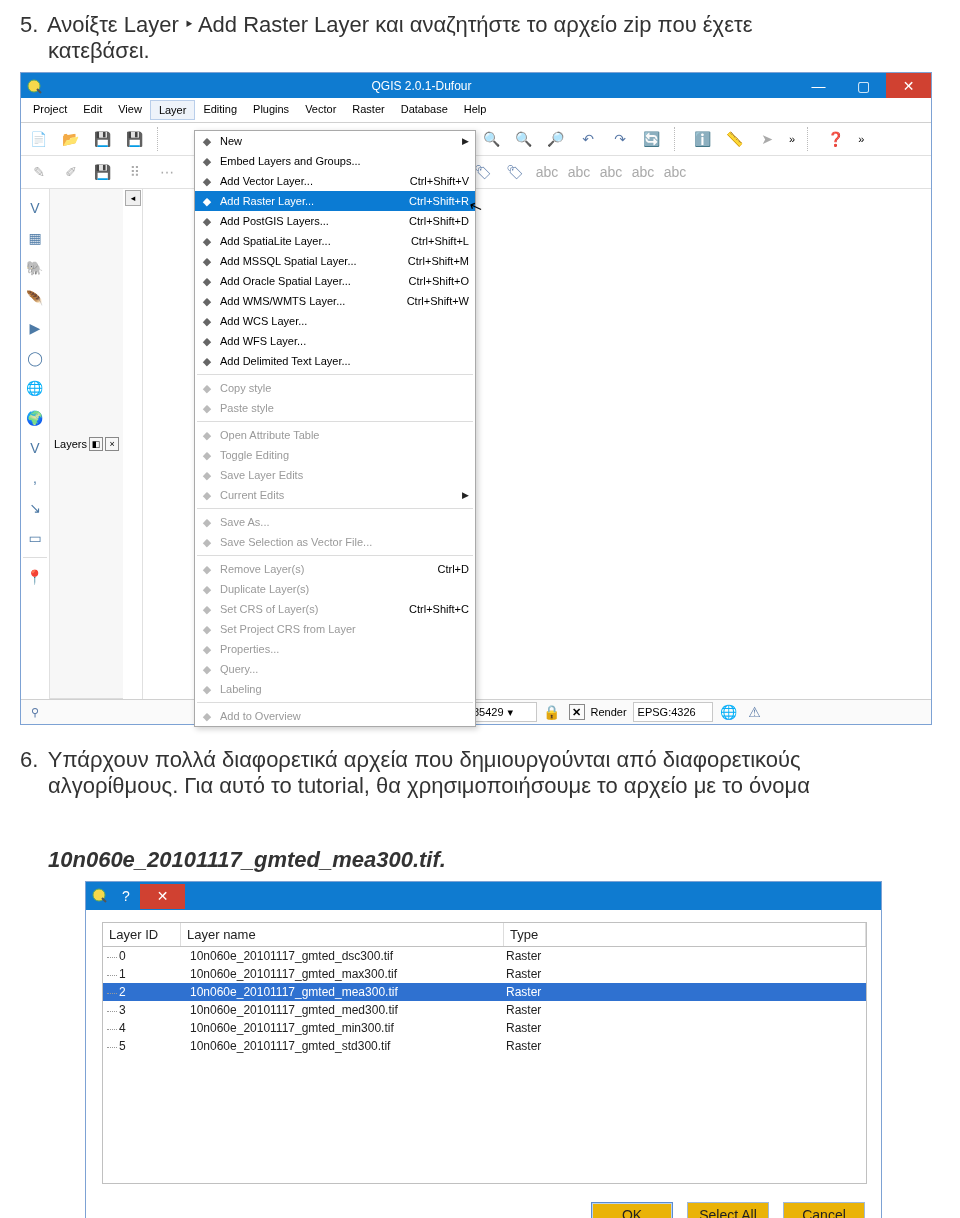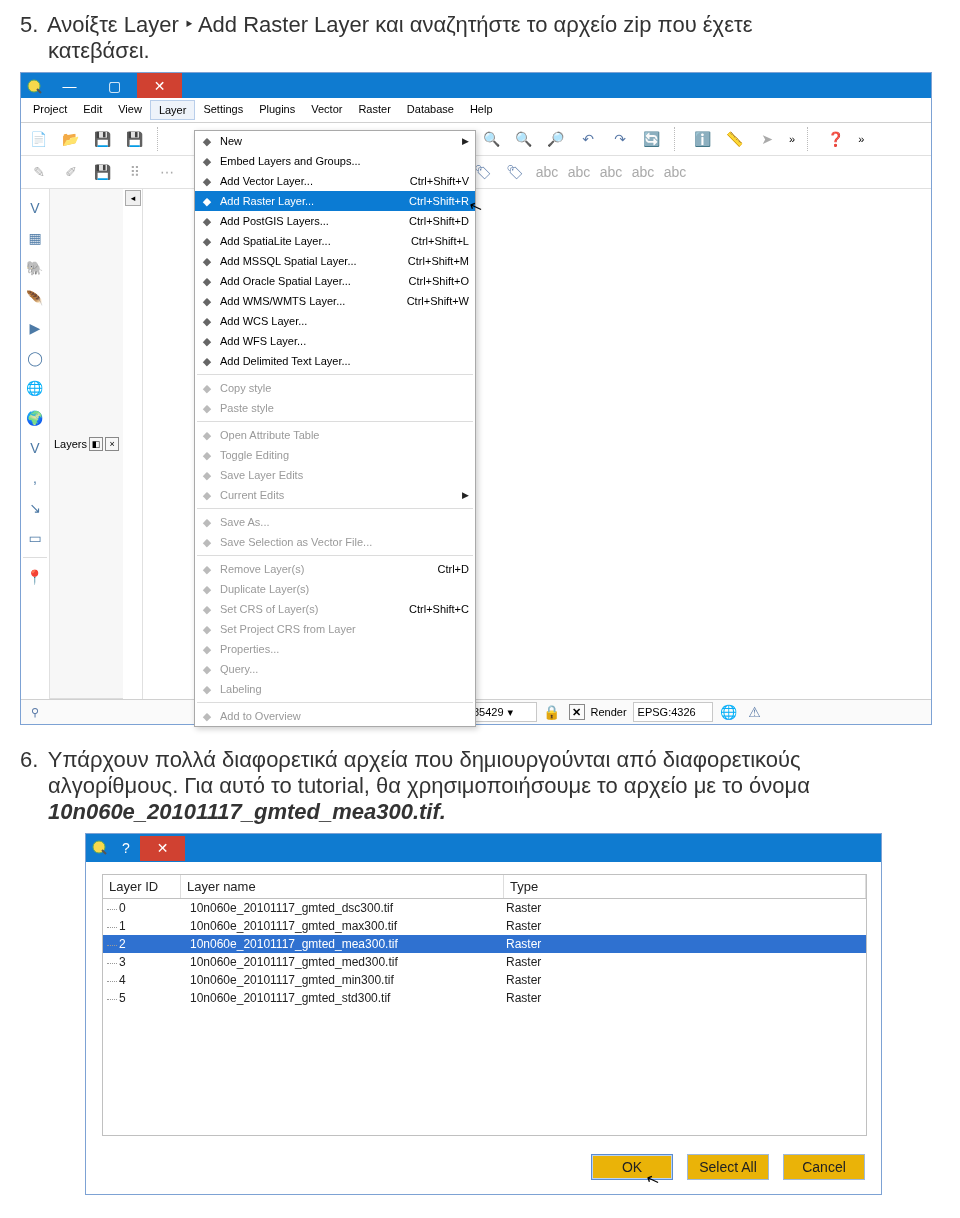--- a/index.html
+++ b/index.html
@@ -280,33 +280,34 @@
 
   <div class="window">
 
     <div class="titlebar">
       <span class="app-icon">
         <svg viewBox="0 0 16 16" width="16" height="16">
             <circle cx="8" cy="8" r="6" fill="#f7d94c" stroke="#6a5"></circle>
             <path d="M11 11 L15 15" stroke="#555" stroke-width="2"></path>
           </svg>
       </span>
+      <span class="title">QGIS 2.0.1-Dufour</span>
       <div class="win-btns">
         <div class="win-btn">—</div>
         <div class="win-btn">▢</div>
         <div class="win-btn win-close">✕</div>
       </div>
     </div>
 
     <div class="menubar" id="menubar">
         <div class="mitem">Project</div>
         <div class="mitem">Edit</div>
         <div class="mitem">View</div>
         <div class="mitem open">Layer</div>
-        <div class="mitem">Settings</div>
+        <div class="mitem">Editing</div>
         <div class="mitem">Plugins</div>
         <div class="mitem">Vector</div>
         <div class="mitem">Raster</div>
         <div class="mitem">Database</div>
         <div class="mitem">Help</div>
       </div>
 
     <div class="toolbar">
       <div class="tbtn">📄</div>
       <div class="tbtn">📂</div>
@@ -531,21 +532,21 @@
       <div class="field" style="width:70px">EPSG:4326</div>
       <div class="tbtn" style="width:18px;height:18px;">🌐</div>
       <div class="tbtn" style="width:18px;height:18px;">⚠</div>
     </div>
   </div>
 
   <div class="step" style="margin-top:22px">
     <span class="num">6.</span>
     <span>Υπάρχουν πολλά διαφορετικά αρχεία που δημιουργούνται από διαφορετικούς</span>
     <span class="ind">αλγορίθμους. Για αυτό το tutorial, θα χρησιμοποιήσουμε το αρχείο με το όνομα</span>
-    <span class="ind" style="font-style:italic; font-weight:bold;"><span>10n060e_20101117_gmted_mea300.tif</span>.</span>
+    <span class="ind" style="font-style:italic; font-weight:bold;margin-top:48px;"><span>10n060e_20101117_gmted_mea300.tif</span>.</span>
   </div>
 
   <div class="dialog">
     <div class="dlg-titlebar">
       <span class="app-icon" style="margin:0 5px">
         <svg viewBox="0 0 16 16" width="16" height="16">
             <circle cx="8" cy="8" r="6" fill="#f7d94c" stroke="#6a5"></circle>
             <path d="M11 11 L15 15" stroke="#555" stroke-width="2"></path>
           </svg>
       </span>

